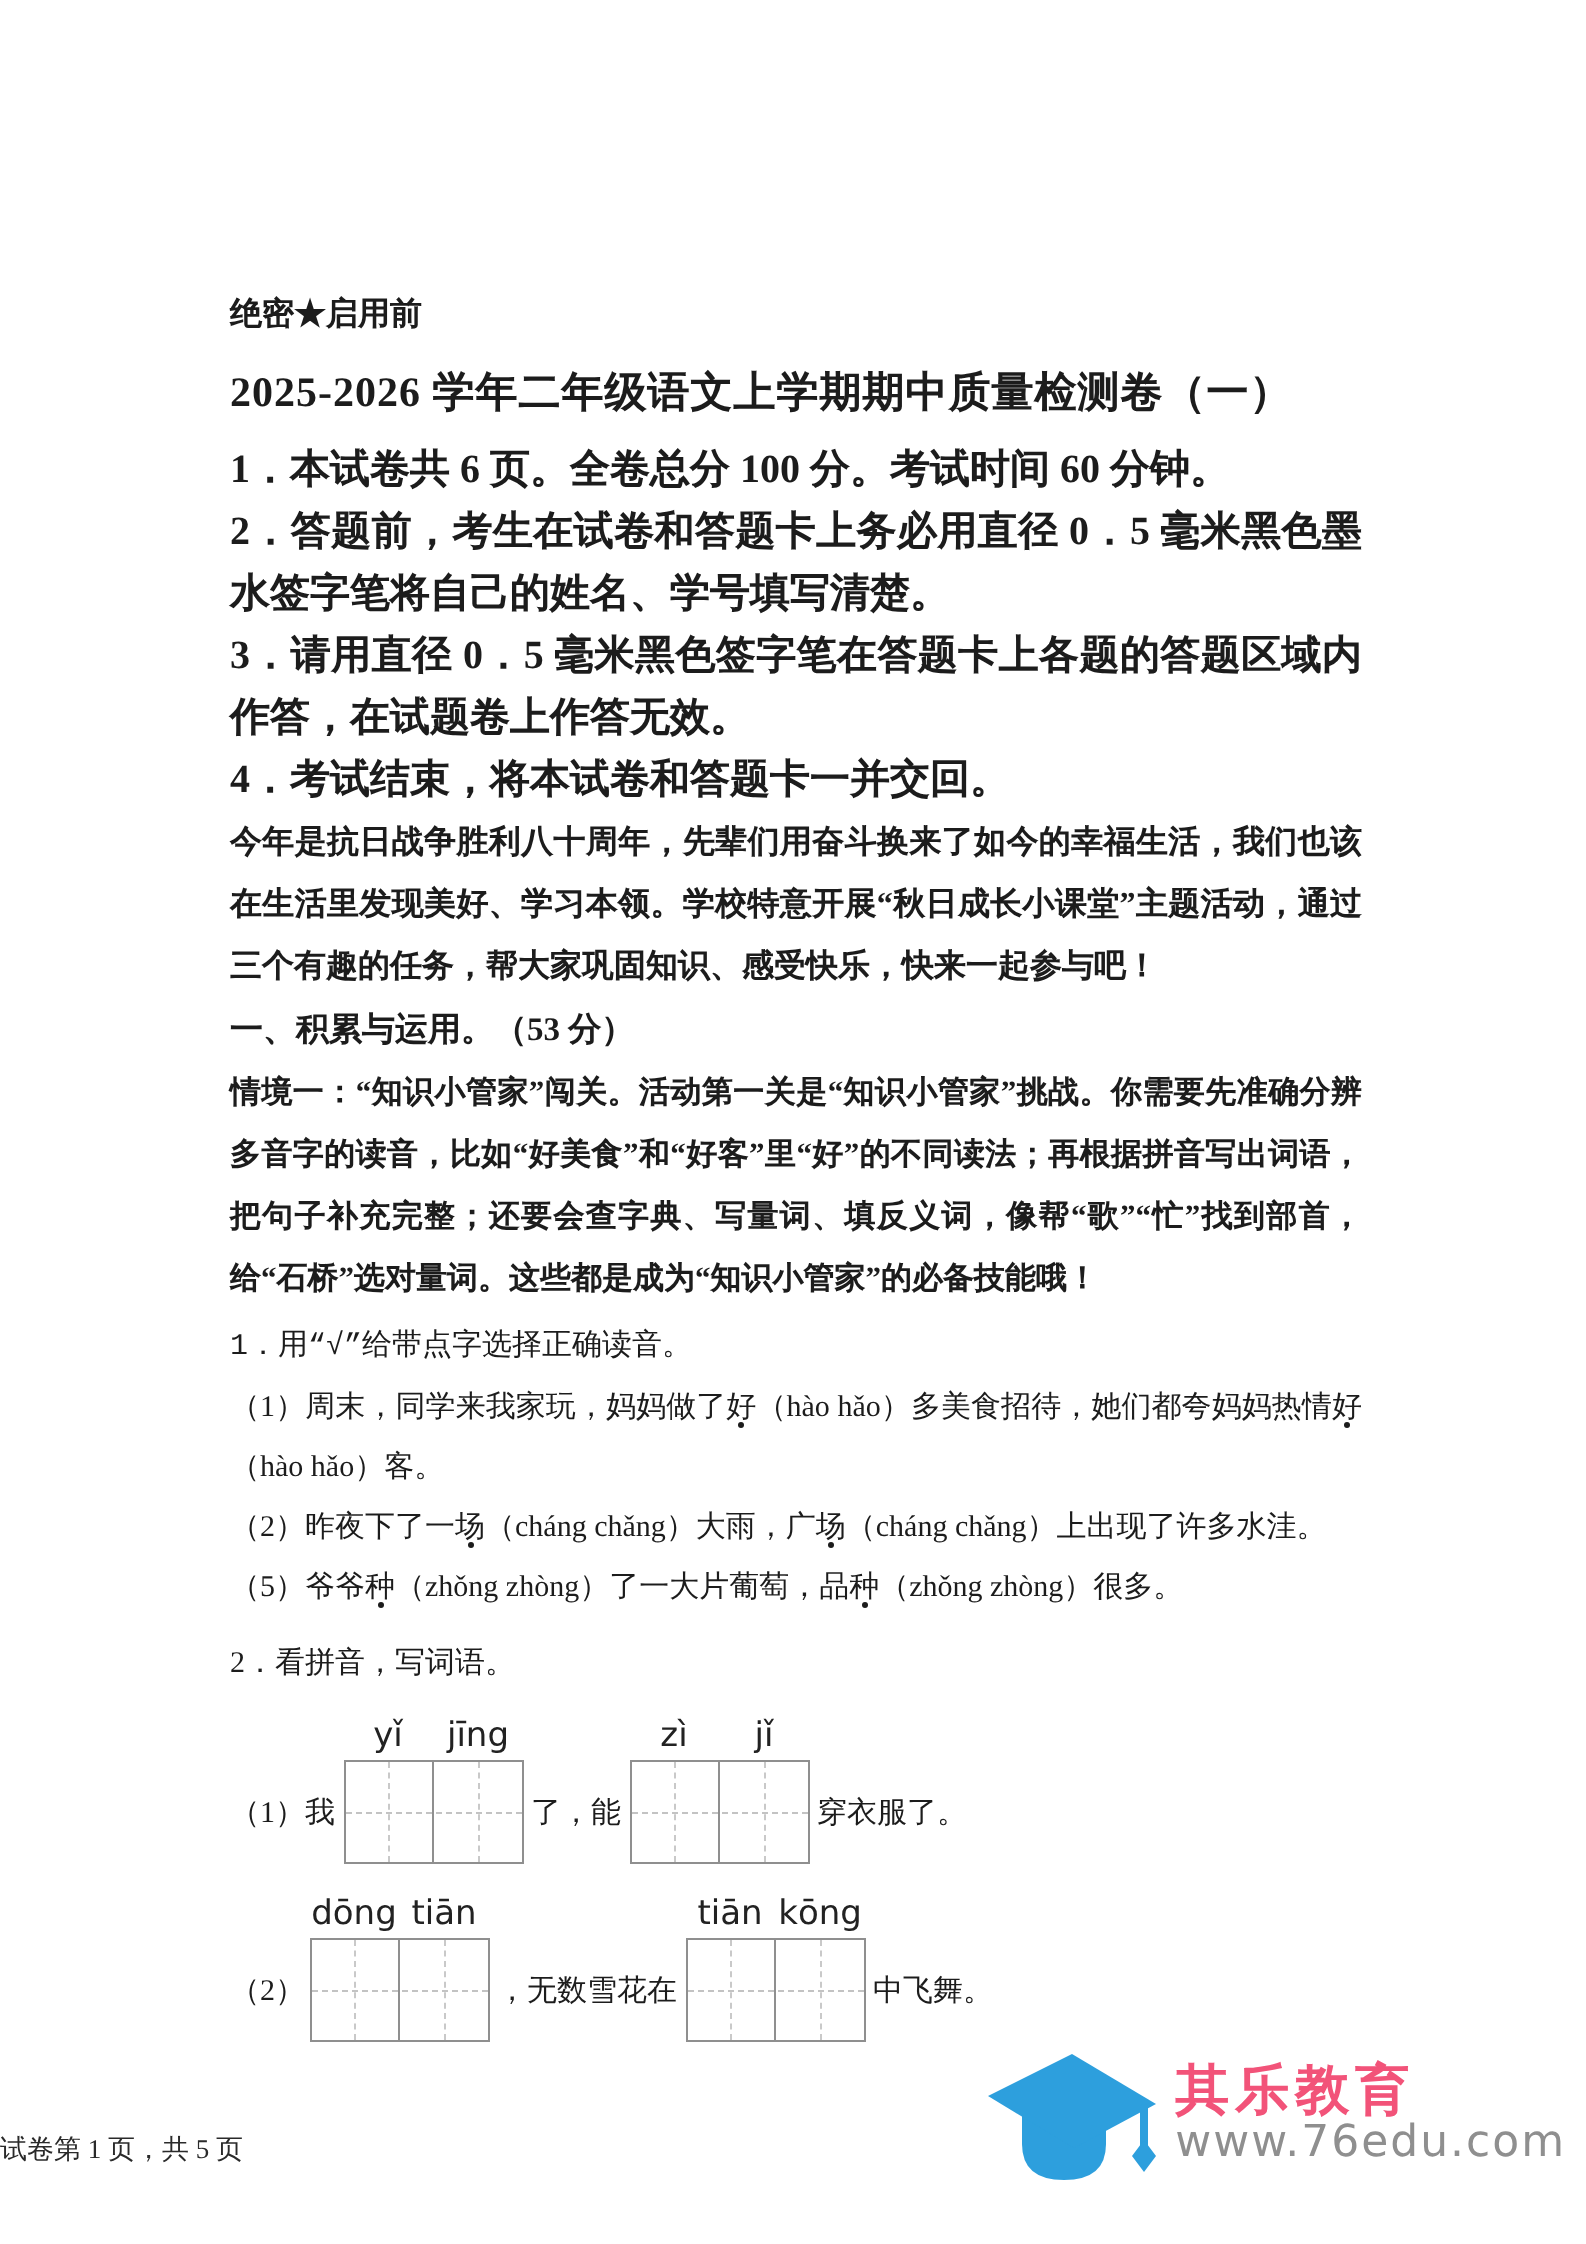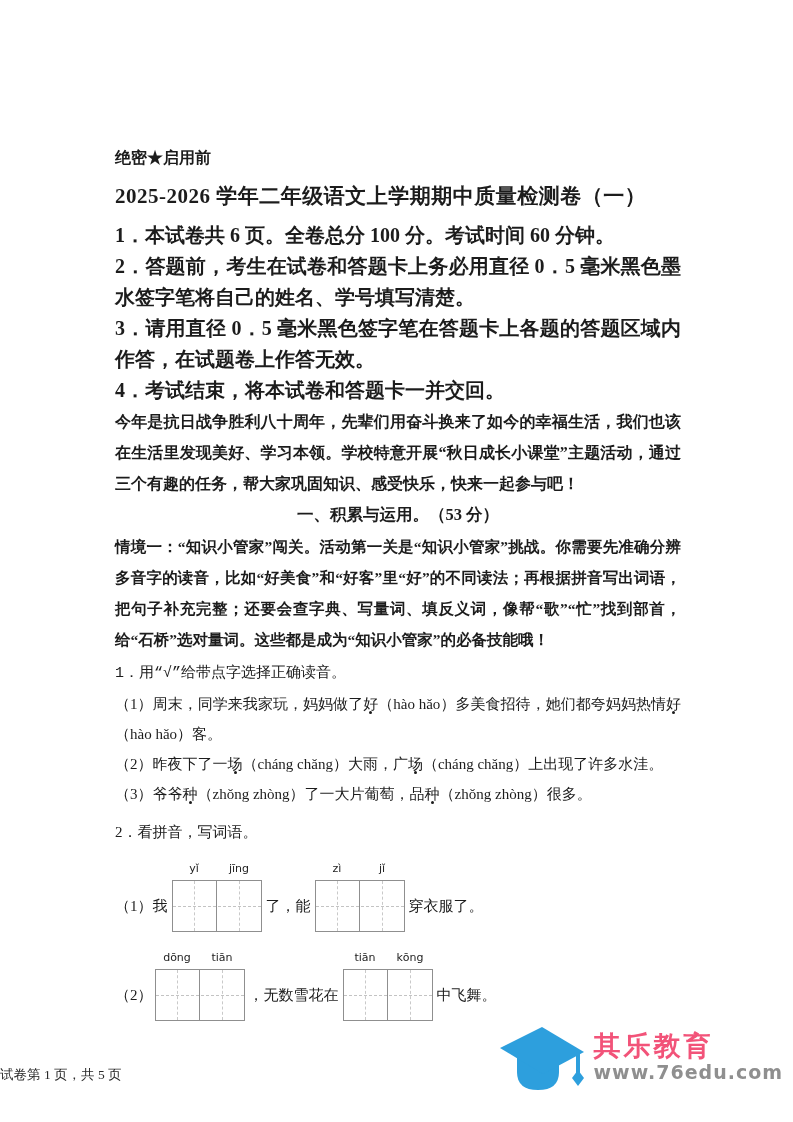--- a/index.html
+++ b/index.html
@@ -6,44 +6,44 @@
   .page{
     position:relative;width:793px;height:1122px;background:#ffffff;overflow:hidden;
     font-family:"Liberation Serif","DejaVu Serif",serif;color:#1c1c1c;
   }
   .content{position:absolute;left:115px;top:112px;width:566px;margin-top:36px;}
   .secret{font-size:16px;font-weight:bold;line-height:20px;}
   .title{font-size:21px;font-weight:bold;text-align:left;line-height:32px;margin:12px 0 8px 0;letter-spacing:0.5px;}
   .notice-head{font-size:16px;font-weight:bold;line-height:26px;margin-bottom:2px;}
   .bold-para{font-size:20px;font-weight:bold;line-height:31px;text-align:justify;margin:0;}
   .intro{font-size:16px;font-weight:bold;line-height:31px;text-align:justify;margin:0;}
-  .section-head{font-size:16.5px;font-weight:bold;line-height:32px;margin:0;text-align:center;}
+  .section-head{font-size:16.5px;font-weight:bold;line-height:32px;margin:0;}
   .scenario{font-size:15.5px;font-weight:bold;line-height:31px;text-align:justify;margin:0;}
   .q-stem{font-size:15px;line-height:30px;margin-top:4px;font-family:Liberation Mono, monospace;}
   .q-item{font-size:15px;line-height:30px;text-align:justify;margin:0;}
   .dot-under{position:relative;}
   .dot-under::after{content:"";position:absolute;left:50%;margin-left:-1.5px;bottom:-2px;width:3px;height:3px;border-radius:50%;background:#1c1c1c;}
   .q2-stem{font-size:15px;line-height:30px;margin-top:8px;}
   .q2-row{display:flex;align-items:flex-end;margin-top:12px;}
   .q2-row.second{margin-top:16px;}
   .q2-text{font-size:15px;margin-bottom:16px;white-space:nowrap;}
   .grid-word{display:flex;flex-direction:column;margin:0 4px;}
   .grid-word.gap-l{margin-left:2px;}
-  .pinyin-row{display:flex;height:21px;font-family:"DejaVu Sans","Liberation Sans",sans-serif;font-size:11px;color:#222;}
+  .pinyin-row{display:flex;height:21px;font-family:"DejaVu Sans","Liberation Sans",sans-serif;font-size:17px;color:#222;}
   .pinyin-row span{flex:1;text-align:center;line-height:19px;}
   .hanzi-box{display:flex;width:90px;height:52px;border:1px solid #8f8f8f;position:relative;background:#fff;box-sizing:border-box;}
   .hanzi-box::after{content:"";position:absolute;left:0;right:0;top:50%;border-top:1px dashed #c3c3c3;}
   .hanzi-cell{flex:1;position:relative;}
   .hanzi-cell + .hanzi-cell{border-left:1px solid #8f8f8f;}
   .hanzi-cell::before{content:"";position:absolute;top:0;bottom:0;left:50%;border-left:1px dashed #c9c9c9;}
   .footer{position:absolute;left:0;right:0;top:1066px;text-align:left;font-size:13.5px;color:#2a2a2a;}
   .logo{position:absolute;right:10px;top:1012px;display:flex;align-items:center;}
   .logo-text{margin-left:4px;}
   .brand{font-size:27px;font-weight:bold;letter-spacing:3px;line-height:32px;font-family:"DejaVu Sans","Liberation Sans",sans-serif;}
-  .website{font-size:19px;font-weight:bold;letter-spacing:1px;line-height:20px;font-family:"DejaVu Sans","Liberation Sans",sans-serif;}
+  .website{font-size:22px;font-weight:normal;letter-spacing:1px;line-height:20px;font-family:"DejaVu Sans","Liberation Sans",sans-serif;}
 </style>
 </head>
 <body>
 
 <div class="page">
   <div class="content">
 
     <div class="secret">绝密★启用前</div>
 
     <div class="title">2025-2026 学年二年级语文上学期期中质量检测卷（一）</div>
@@ -56,21 +56,21 @@
 
     <p class="intro">今年是抗日战争胜利八十周年，先辈们用奋斗换来了如今的幸福生活，我们也该在生活里发现美好、学习本领。学校特意开展“秋日成长小课堂”主题活动，通过三个有趣的任务，帮大家巩固知识、感受快乐，快来一起参与吧！</p>
 
     <p class="section-head">一、积累与运用。（53 分）</p>
 
     <p class="scenario">情境一：“知识小管家”闯关。活动第一关是“知识小管家”挑战。你需要先准确分辨多音字的读音，比如“好美食”和“好客”里“好”的不同读法；再根据拼音写出词语，把句子补充完整；还要会查字典、写量词、填反义词，像帮“歌”“忙”找到部首，给“石桥”选对量词。这些都是成为“知识小管家”的必备技能哦！</p>
 
     <div class="q-stem">1．用“√”给带点字选择正确读音。</div>
     <p class="q-item"><span>（1）周末，同学来我家玩，妈妈做了</span><span class="dot-under">好</span><span>（hào hǎo）多美食招待，她们都夸妈妈热情</span><span class="dot-under">好</span><span>（hào hǎo）客。</span></p>
     <p class="q-item"><span>（2）昨夜下了一</span><span class="dot-under">场</span><span>（cháng chǎng）大雨，广</span><span class="dot-under">场</span><span>（cháng chǎng）上出现了许多水洼。</span></p>
-    <p class="q-item"><span>（3）爷爷</span><span class="dot-under">种</span><span>（zhǒng zhòng）了一大片葡萄，品</span><span class="dot-under">种</span><span>（zhǒng zhòng）很多。</span></p>
+    <p class="q-item"><span>（5）爷爷</span><span class="dot-under">种</span><span>（zhǒng zhòng）了一大片葡萄，品</span><span class="dot-under">种</span><span>（zhǒng zhòng）很多。</span></p>
 
     <div class="q2-stem">2．看拼音，写词语。</div>
 
     <div class="q2-row">
       <span class="q2-text">（1）我</span>
       <div class="grid-word">
         <div class="pinyin-row">
           <span>yǐ</span>
           <span>jīng</span>
         </div>

